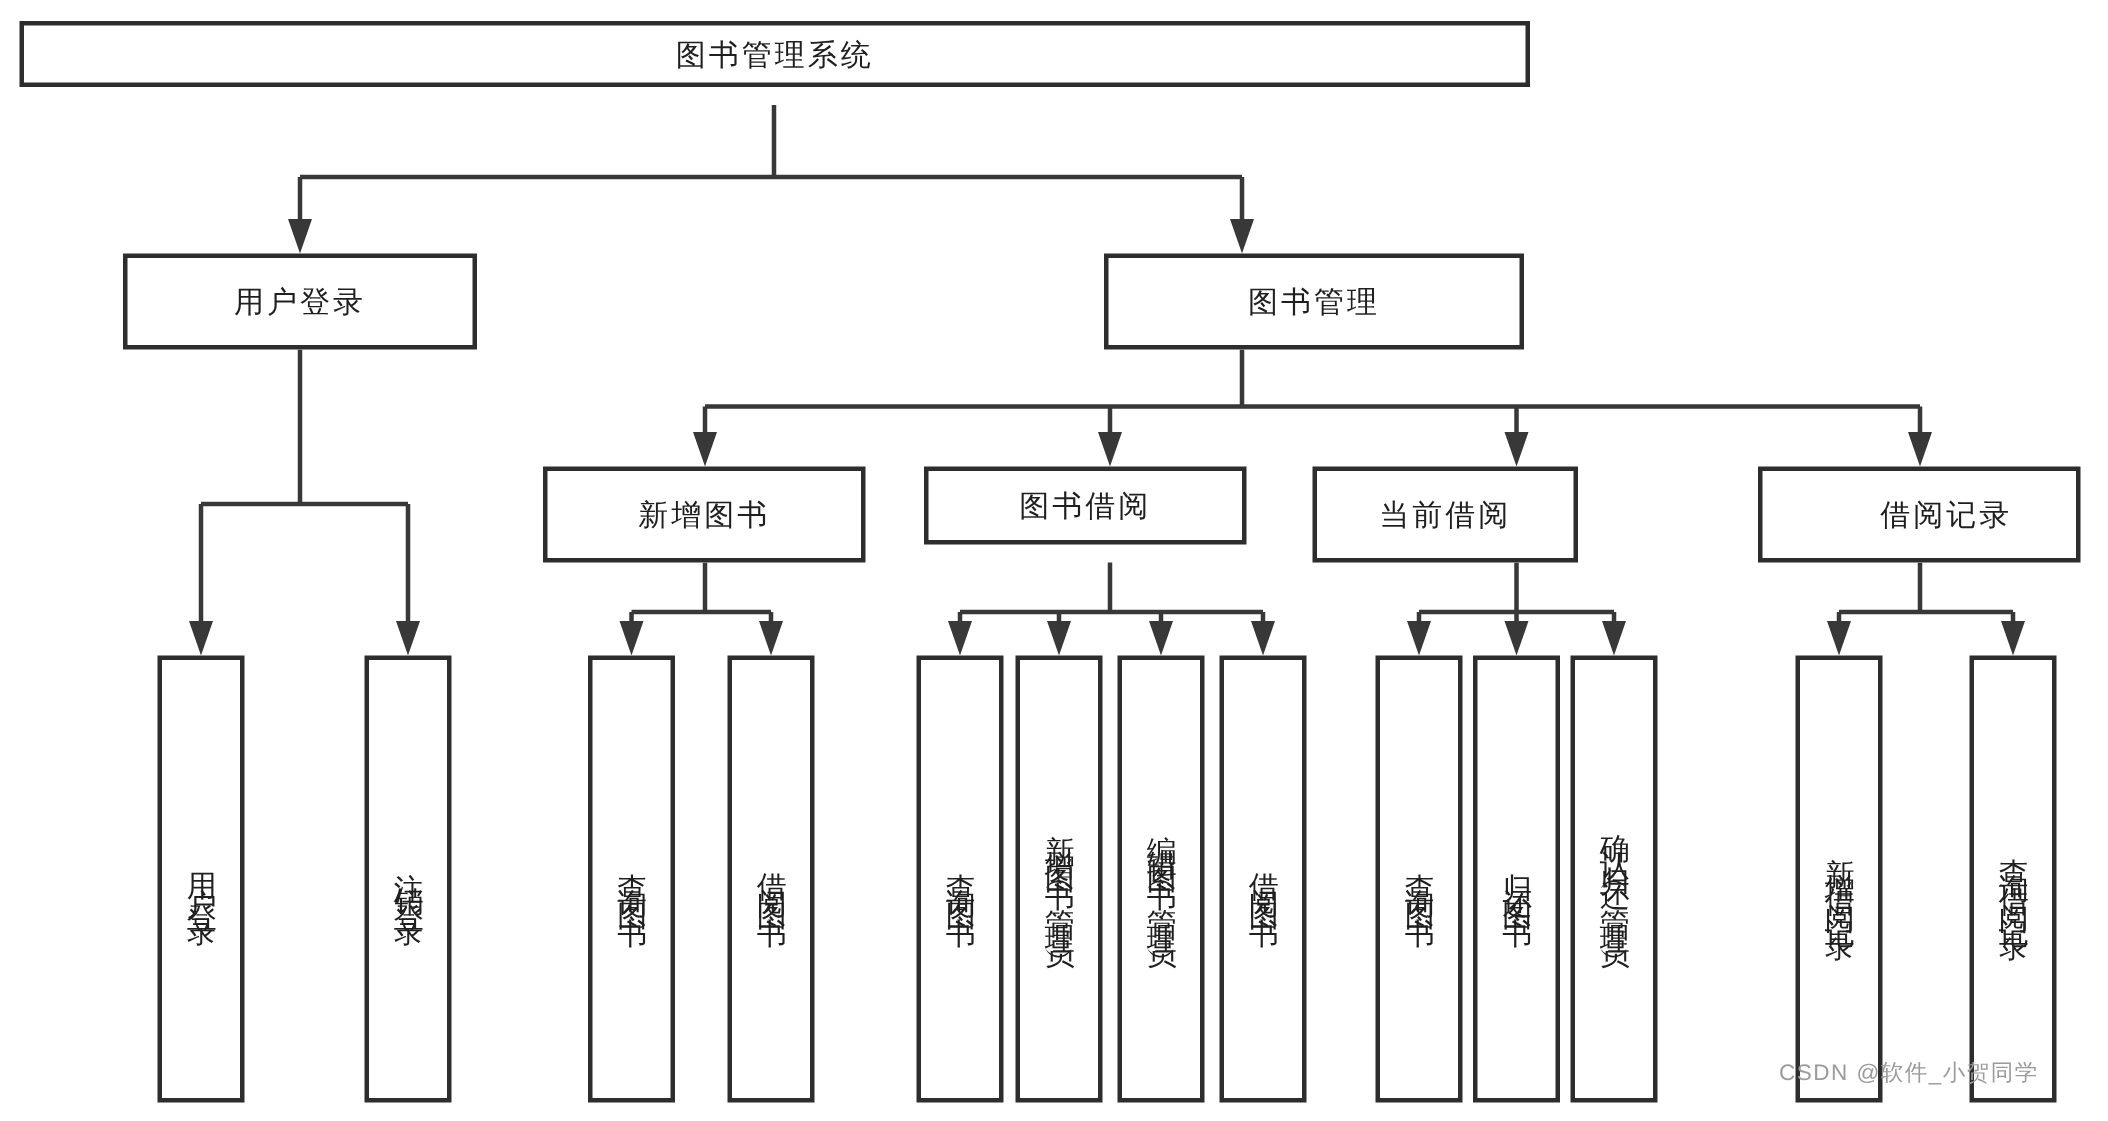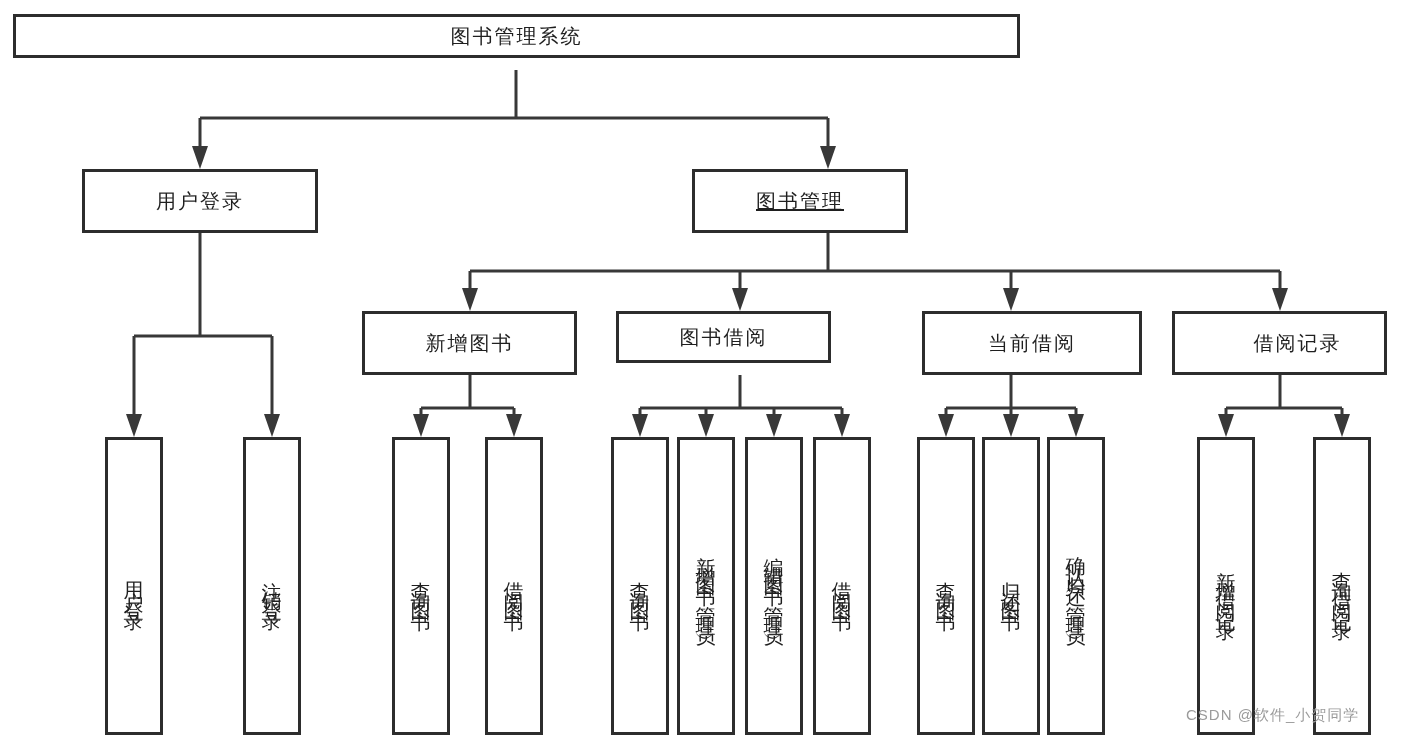--- a/index.html
+++ b/index.html
@@ -86,31 +86,31 @@
     <use href="#ah" x="1342" y="437"></use>
   </svg>
 
   <div class="node" style="left:13px;top:14px;width:1007px;height:44px;">
     <span class="hlabel">图书管理系统</span>
   </div>
 
   <div class="node" style="left:82px;top:169px;width:236px;height:64px;">
     <span class="hlabel">用户登录</span>
   </div>
-  <div class="node" style="left:692px;top:169px;width:216px;height:64px;text-decoration:underline;">
+  <div class="node" style="left:736px;top:169px;width:280px;height:64px;">
     <span class="hlabel">图书管理</span>
   </div>
 
   <div class="node" style="left:362px;top:311px;width:215px;height:64px;">
     <span class="hlabel">新增图书</span>
   </div>
   <div class="node" style="left:616px;top:311px;width:215px;height:52px;">
     <span class="hlabel">图书借阅</span>
   </div>
-  <div class="node" style="left:922px;top:311px;width:220px;height:64px;">
+  <div class="node" style="left:875px;top:311px;width:177px;height:64px;">
     <span class="hlabel">当前借阅</span>
   </div>
   <div class="node" style="left:1172px;top:311px;width:215px;height:64px;padding-left:36px;">
     <span class="hlabel">借阅记录</span>
   </div>
 
   <div class="node vbox" style="left:105px;top:437px;width:58px;height:298px;">
     <span class="vlabel">用户登录</span>
   </div>
   <div class="node vbox" style="left:243px;top:437px;width:58px;height:298px;">

